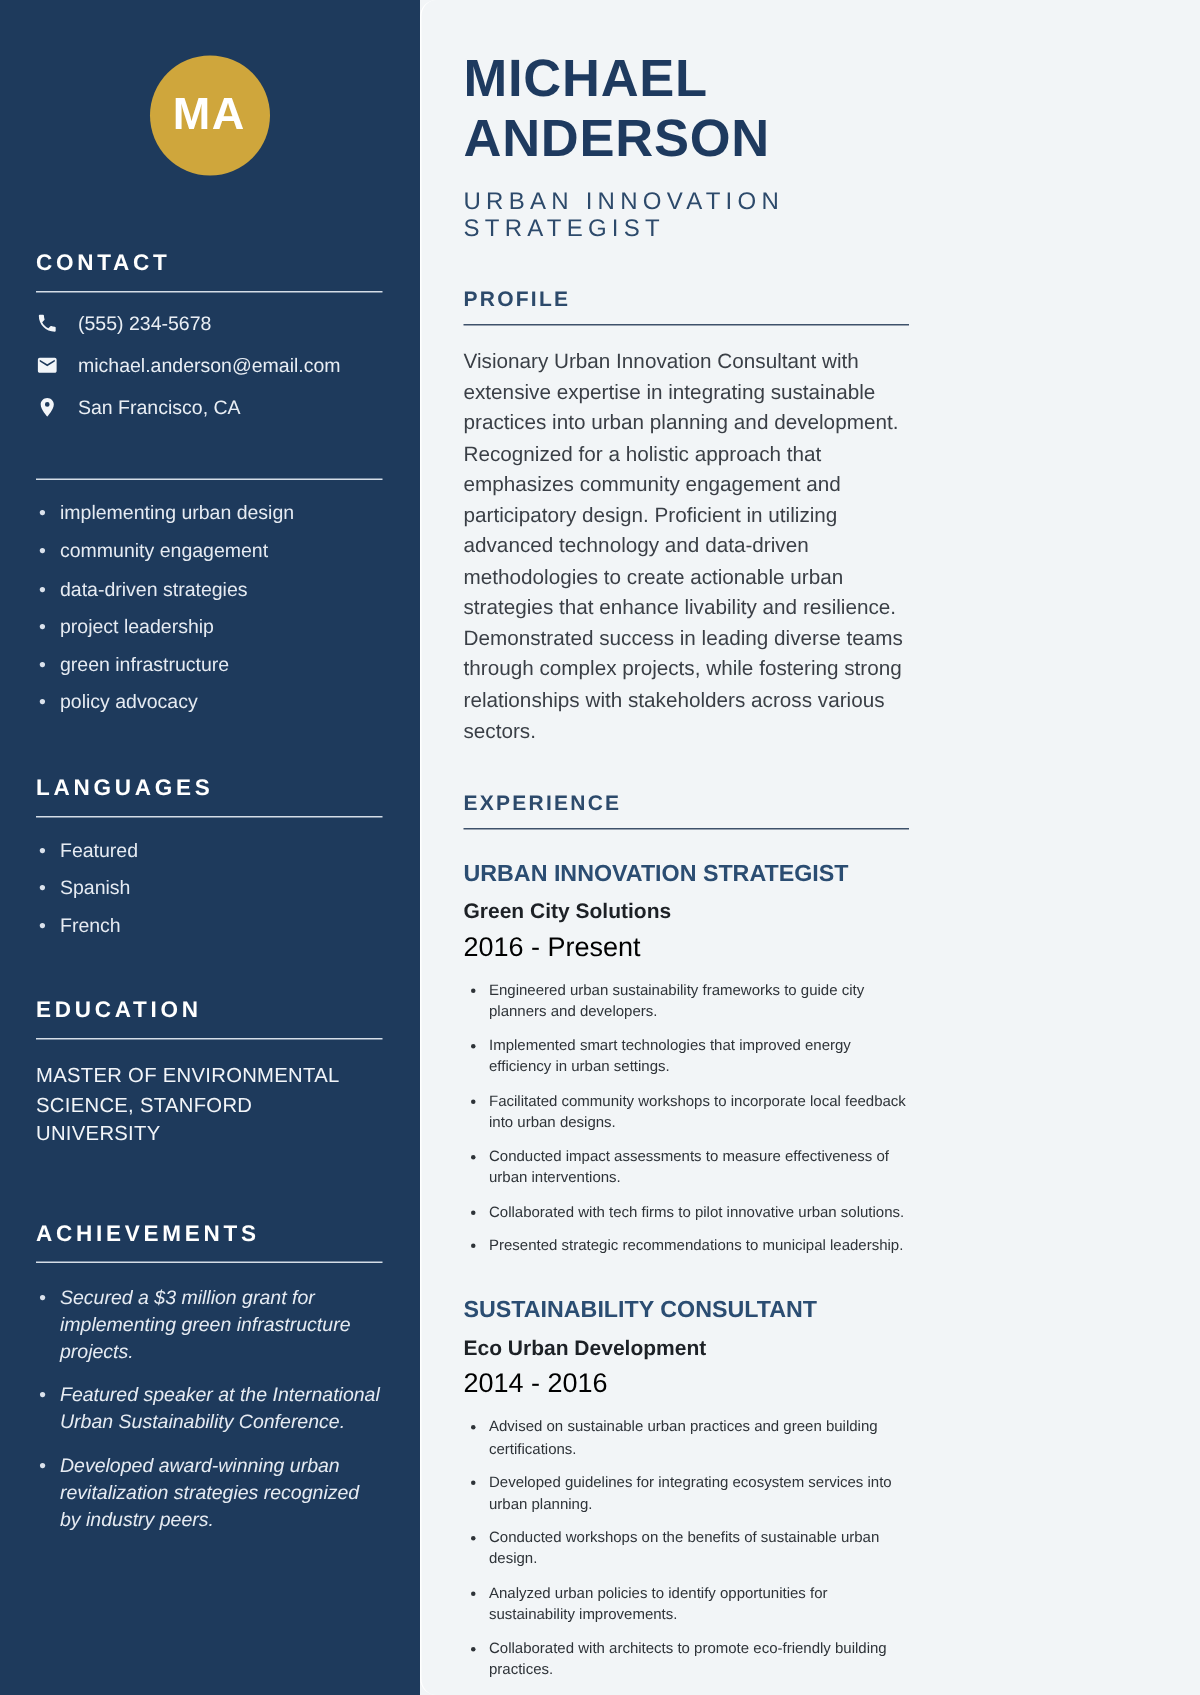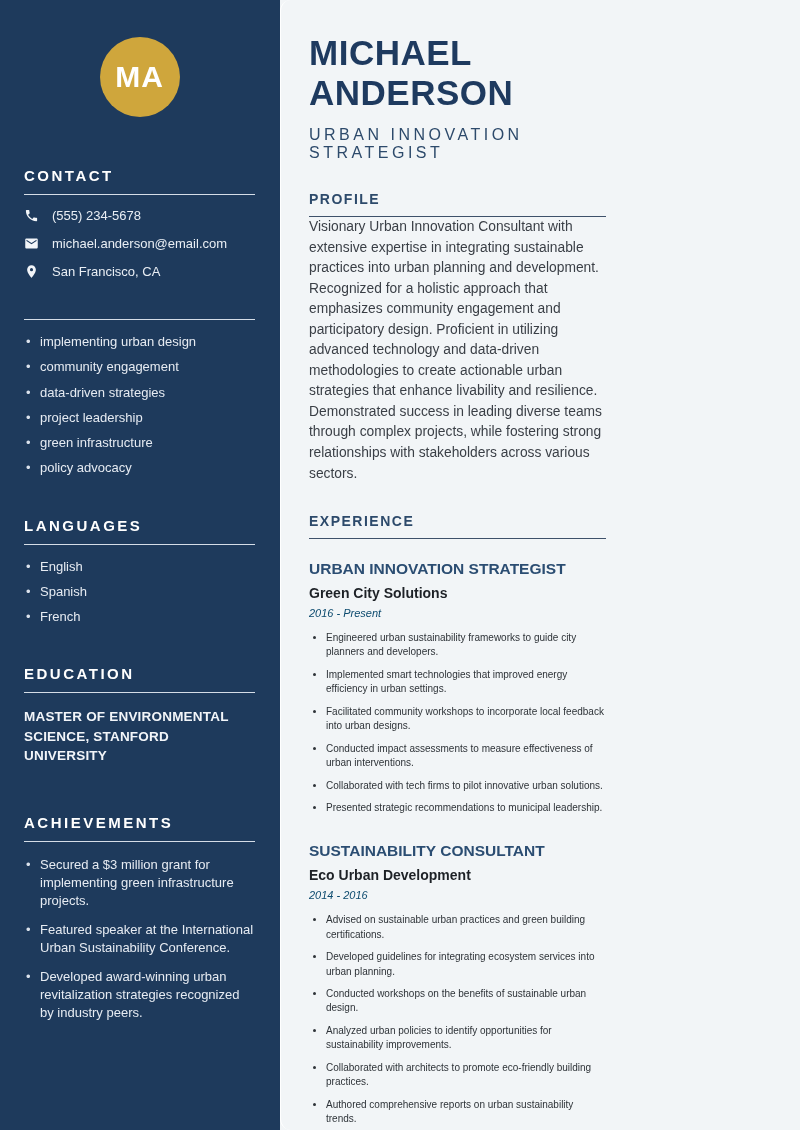--- a/index.html
+++ b/index.html
@@ -43,24 +43,24 @@
   .contact-row svg { flex-shrink: 0; }
 
   ul.side-list { list-style: none; margin-top: 14px; }
   ul.side-list li {
     position: relative; padding-left: 16px;
     font-size: 13px; color: #e6ebf2; margin-top: 9px; line-height: 1.25;
   }
   ul.side-list li::before {
     content: "•"; position: absolute; left: 2px; top: 0; color: #dbe2ec;
   }
-  ul.side-list.wide li { margin-top: 11px; line-height: 1.38; }
+  ul.side-list.wide li { margin-top: 11px; line-height: 1.38; font-style: italic; }
 
   .edu-text {
-    margin-top: 14px; font-size: 13.5px; font-weight: 700;
+    margin-top: 14px; font-size: 13.5px; font-weight: 400;
     color: #f2f5f9; line-height: 1.45; letter-spacing: 0.2px;
   }
 
   
   .main {
     flex: 1; background: #f2f5f7;
     padding: 33px 30px 20px 28px;
     border-left: 1px solid #ffffff;
     border-radius: 11px;
   }
@@ -71,28 +71,28 @@
     margin-top: 13px; font-size: 16px; letter-spacing: 3.5px;
     color: #2d4a6b; font-weight: 500;
   }
   .main-section { margin-top: 29px; }
   .main-heading {
     font-size: 14px; font-weight: 700; letter-spacing: 1.5px; color: #2d4a6b; margin-top: 17px;
   }
   .rule-dark { height: 1px; background: #3e516a; margin-top: 9px; }
 
   .profile-text {
-    font-size: 13.8px; line-height: 1.49; color: #3a3f46;
+    margin-top: 14px; font-size: 13.8px; line-height: 1.49; color: #3a3f46;
   }
 
   .job { margin-top: 21px; }
   .job + .job { margin-top: 27px; }
   .job-title { font-size: 15.5px; font-weight: 700; color: #2b4d72; }
   .company { margin-top: 7px; font-size: 14px; font-weight: 700; color: #1d2126; }
-  .dates { margin-top: 6px; font-size: 11px; font-style: italic; color: #0c4a6e; }
+  .dates { margin-top: 6px; font-size: 18px; color: #000000; }
 
   ul.bullet-list { margin-top: 12px; padding-left: 17px; }
   ul.bullet-list li {
     font-size: 10px; line-height: 1.42; color: #2e3338; margin-bottom: 8.5px;
   }
 </style>
 </head>
 <body>
 
 <div class="page">
@@ -146,21 +146,21 @@
           <li>green infrastructure</li>
           <li>policy advocacy</li>
         </ul>
     </section>
 
     <section class="side-section">
       <h2 class="side-heading">LANGUAGES</h2>
       <div class="rule-light"></div>
       <ul class="side-list">
 
-      <li>English</li>
+      <li>Featured</li>
           <li>Spanish</li>
           <li>French</li>
         </ul>
     </section>
 
     <section class="side-section">
       <h2 class="side-heading">EDUCATION</h2>
       <div class="rule-light"></div>
       <div class="edu-text">MASTER OF ENVIRONMENTAL SCIENCE, STANFORD UNIVERSITY</div>
     </section>

